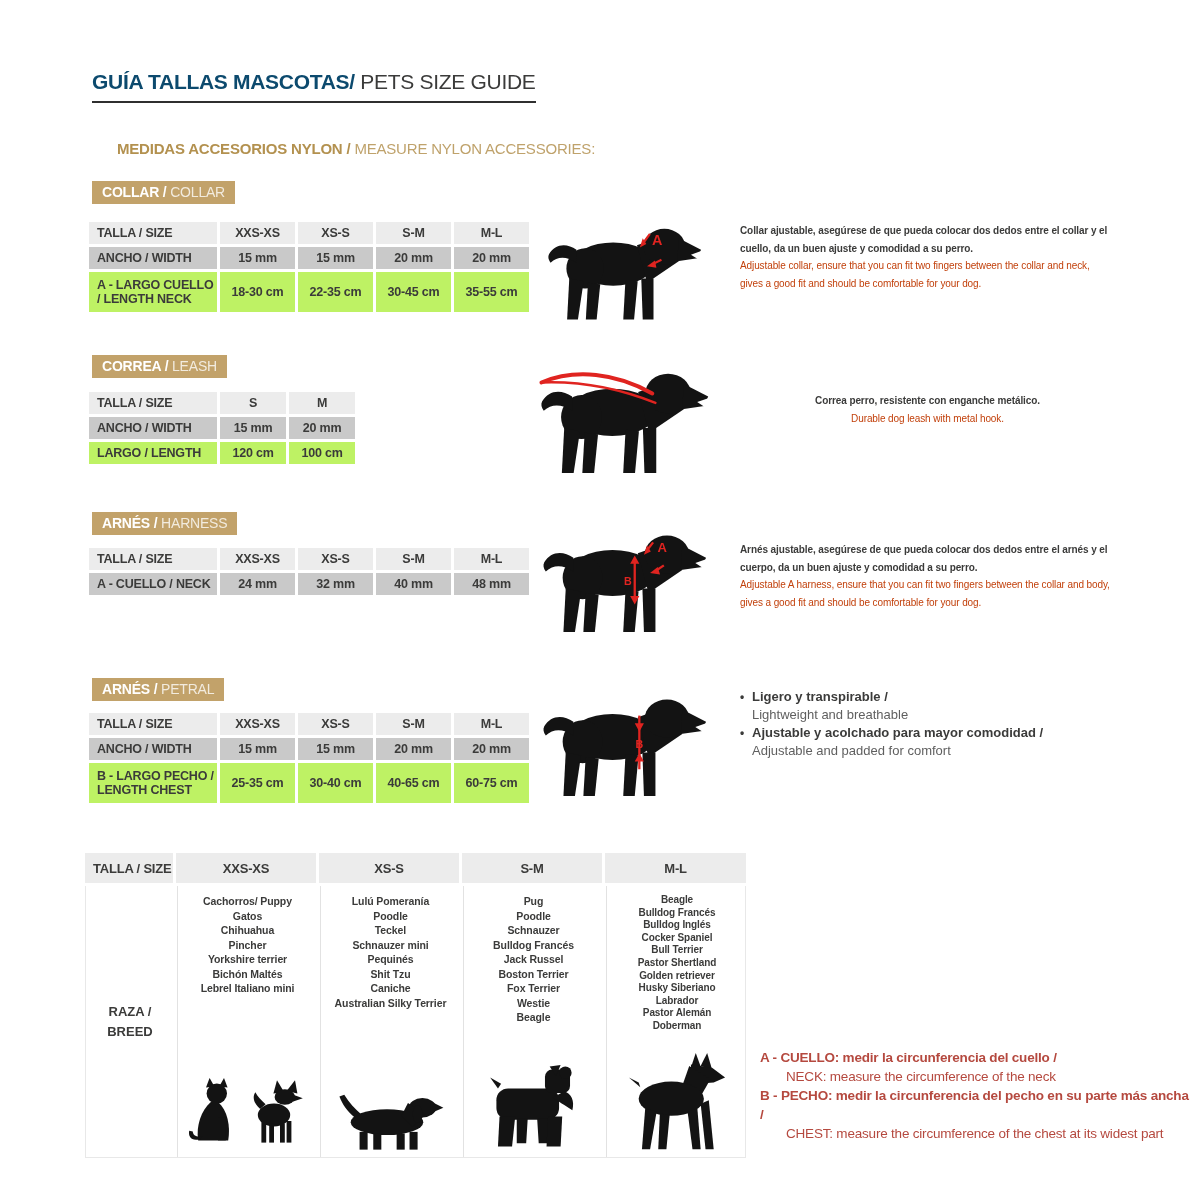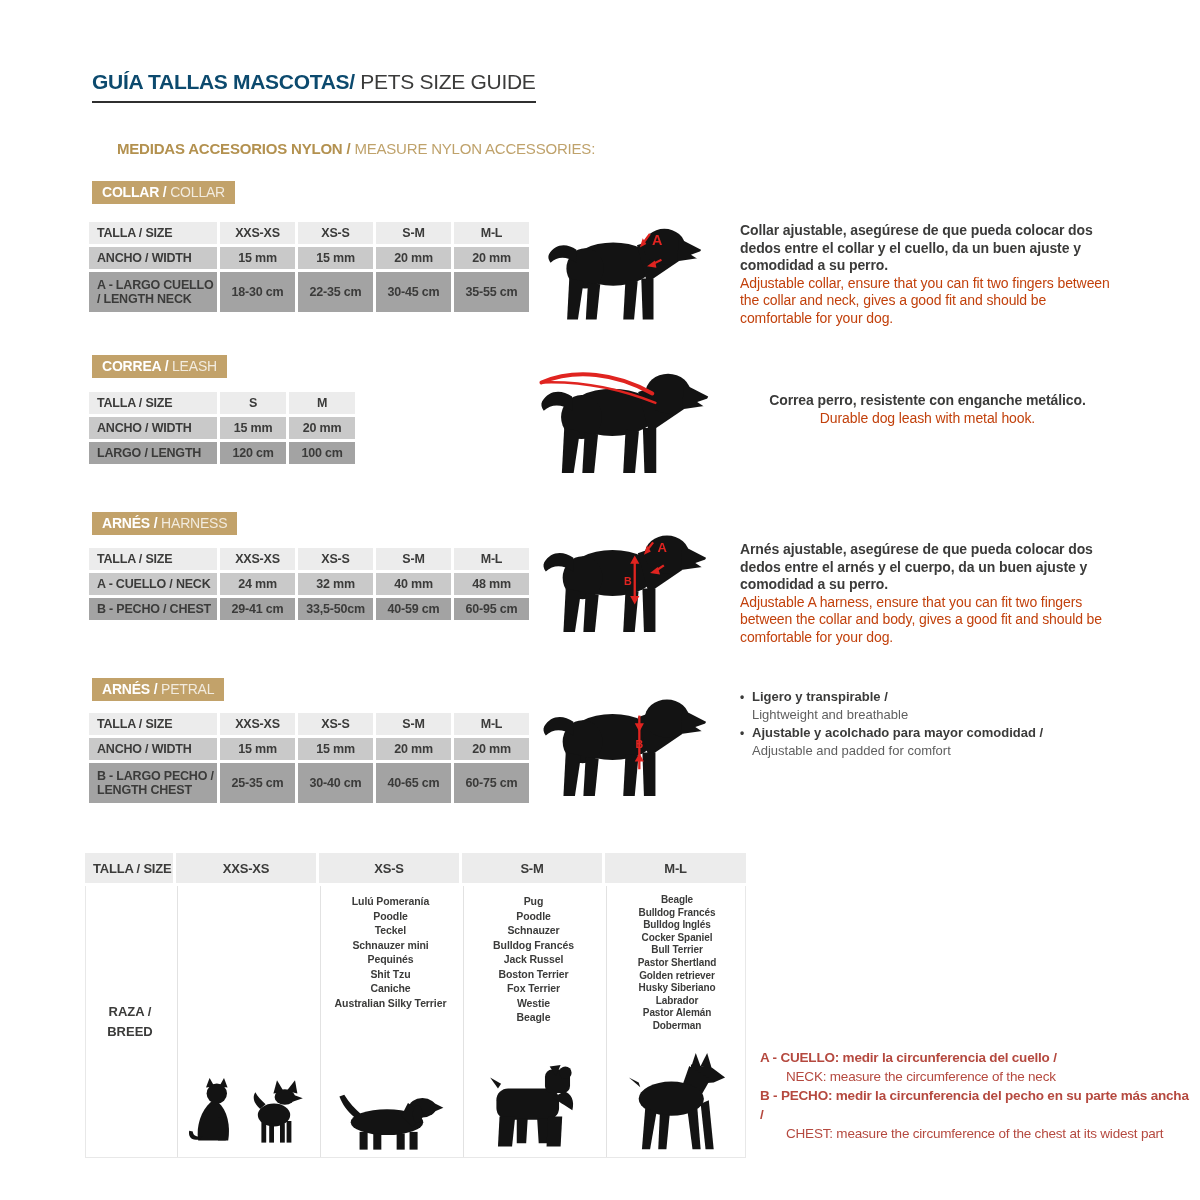--- a/index.html
+++ b/index.html
@@ -23,25 +23,25 @@
 
   
   table.size-table { position:absolute; border-collapse:separate; border-spacing:3px; }
   table.size-table td { font-size:12.5px; font-weight:700; color:#3b3b3a; text-align:center;
                         vertical-align:middle; padding:4px 3px; letter-spacing:-0.2px; }
   td.lbl { width:128px; text-align:left !important; padding-left:8px !important; }
   td.val { width:75px; }
   td.val-s { width:66px; }
   tr.row-light td { background:#ececec; }
   tr.row-mid td { background:#c9c9c9; }
-  tr.row-white td { background:#a3a3a3; }
+  tr.row-white td { background:#bef264; }
   tr.tall td { height:40px; }
 
   
-  .desc { position:absolute; width:375px; font-size:14px; line-height:17.5px; letter-spacing:-0.1px; }
+  .desc { position:absolute; width:375px; font-size:10px; line-height:17.5px; letter-spacing:-0.1px; }
   .desc .es { font-weight:700; color:#3b3b3a; }
   .desc .en { font-weight:400; color:#c2410c; }
 
   .bullets { position:absolute; width:390px; font-size:13px; line-height:18px; }
   .bullet .es { font-weight:700; color:#3b3b3a; position:relative; padding-left:12px; }
   .bullet .es::before { content:"•"; position:absolute; left:0; top:0; font-size:12px; }
   .bullet .en { font-weight:400; color:#5f5f5f; padding-left:12px; }
 
   
   svg.dog { position:absolute; }
@@ -191,27 +191,20 @@
       <td class="val">S-M</td>
       <td class="val">M-L</td>
     </tr>
     <tr class="row-mid">
       <td class="lbl">A - CUELLO / NECK</td>
       <td class="val">24 mm</td>
       <td class="val">32 mm</td>
       <td class="val">40 mm</td>
       <td class="val">48 mm</td>
     </tr>
-    <tr class="row-white">
-      <td class="lbl">B - PECHO / CHEST</td>
-      <td class="val">29-41 cm</td>
-      <td class="val">33,5-50cm</td>
-      <td class="val">40-59 cm</td>
-      <td class="val">60-95 cm</td>
-    </tr>
   </tbody>
     </table>
 
   <svg class="dog" style="left:538px; top:524px;" width="172" height="115" viewBox="0 0 220 150">
     <use href="#dog-body"></use>
     <text class="annot-text" x="160" y="36" font-size="17" font-weight="bold" fill="#e02420" text-anchor="middle">A</text>
     <path d="M148,24 L141,33" stroke="#e02420" stroke-width="3" fill="none"></path>
     <polygon points="136,40 145,36 140,28" fill="#e02420"></polygon>
     <path d="M162,54 L153,60" stroke="#e02420" stroke-width="3" fill="none"></path>
     <polygon points="144,64 154,56 157,66" fill="#e02420"></polygon>
@@ -281,20 +274,27 @@
       <div class="bt-hcell">XXS-XS</div>
       <div class="bt-hcell">XS-S</div>
       <div class="bt-hcell">S-M</div>
       <div class="bt-hcell">M-L</div>
     </div>
     <div class="bt-body">
       <div class="bt-cell bt-label">RAZA /
 BREED</div>
 
       <div class="bt-cell">
+        <div class="breed-list">Cachorros/ Puppy
+Gatos
+Chihuahua
+Pincher
+Yorkshire terrier
+Bichón Maltés
+Lebrel Italiano mini</div>
         <div class="animals">
           <svg width="54" height="82" viewBox="0 0 90 110" fill="#131313">
             <polygon points="30,16 36,0 44,14"></polygon>
               <polygon points="52,14 60,0 66,16"></polygon>
             <circle cx="48" cy="26" r="17"></circle>
             <path d="M50,40 C66,54 71,80 67,104 L17,104 C13,80 22,54 38,40 Z"></path>
             <rect x="50" y="66" width="13" height="38"></rect>
             <path d="M20,102 C6,106 0,98 2,88 L8,89 C8,95 14,99 24,97 Z"></path>
           </svg>
           <svg width="60" height="80" viewBox="0 0 100 110" fill="#131313">

